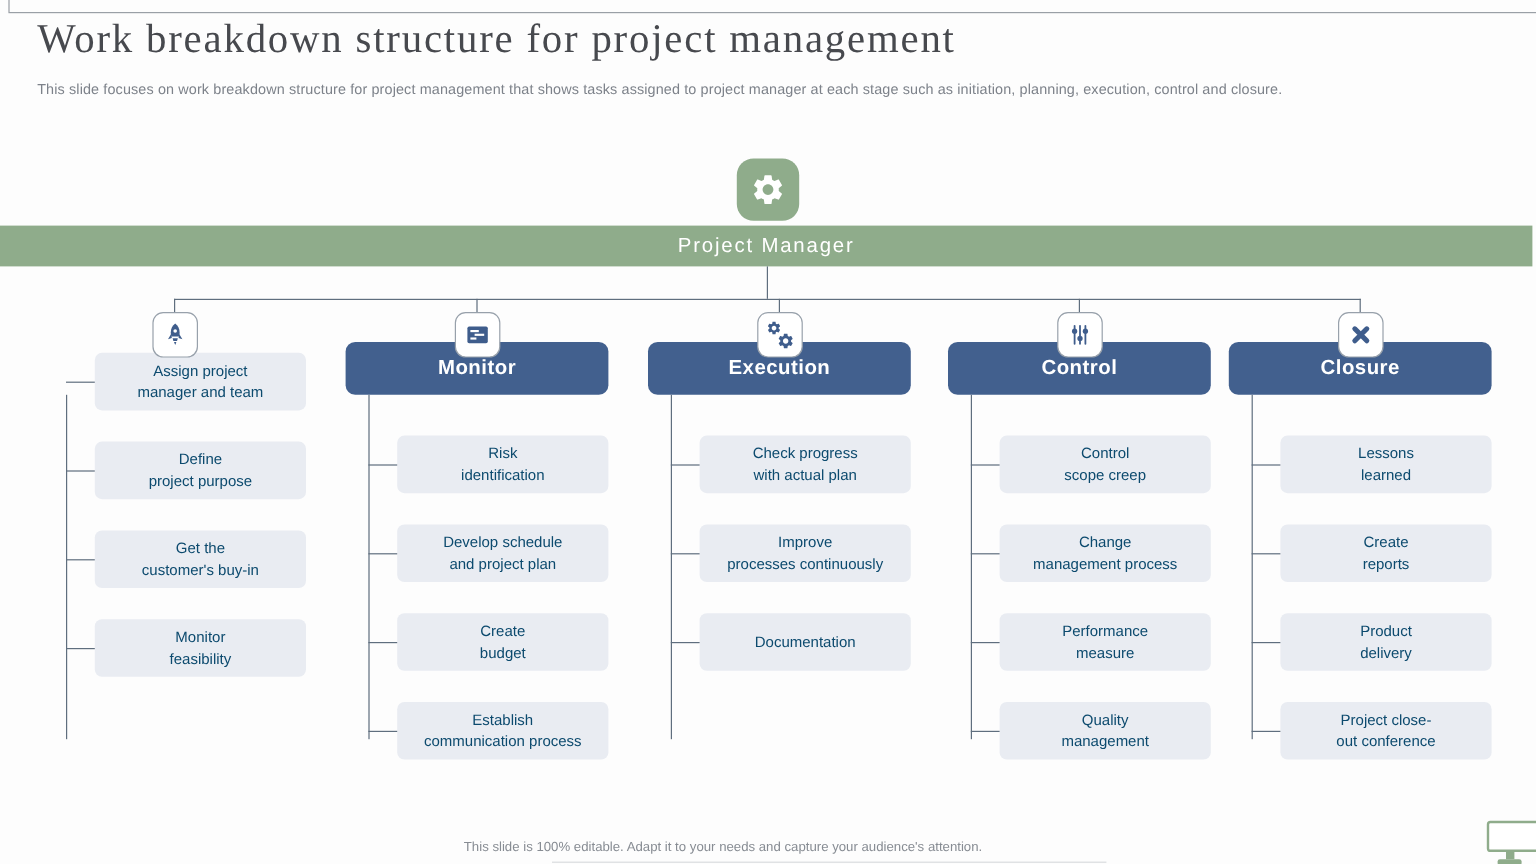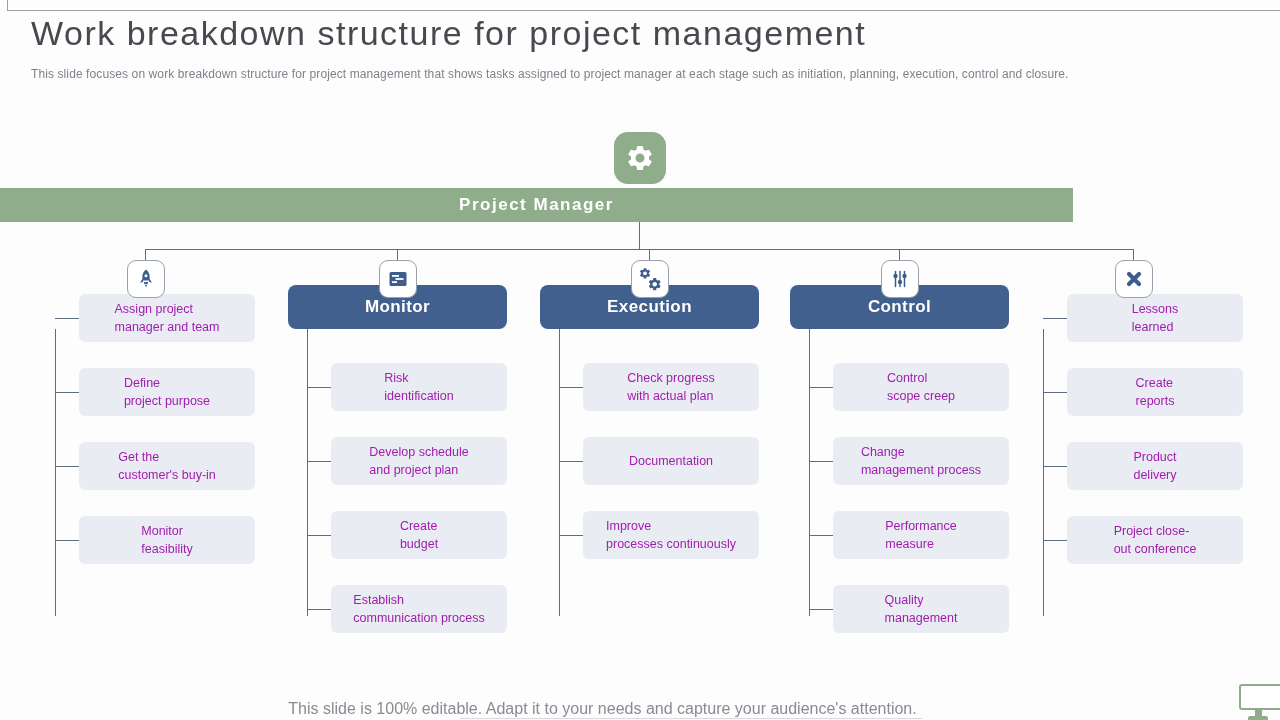--- a/index.html
+++ b/index.html
@@ -5,54 +5,54 @@
   * { margin:0; padding:0; box-sizing:border-box; }
   html,body { width:1280px; height:720px; overflow:hidden; }
   body { font-family:"Liberation Sans", sans-serif; background:#fdfdfd; position:relative; }
 
   
   .top-rule { position:absolute; top:10px; left:7px; right:0; height:1px; background:#9aa0a6; }
   .top-tick { position:absolute; top:0; left:7px; width:1px; height:10px; background:#9aa0a6; }
 
   
   .title { position:absolute; top:14px; left:31px; font-size:34px; letter-spacing:1.5px;
-           color:#47494e; font-weight:400; }
+           color:#47494e; font-weight:400;font-family:Liberation Serif, serif; }
   .subtitle { position:absolute; top:67px; left:31px; font-size:12px; color:#7d828a; letter-spacing:.1px; }
 
   
   .gear-badge { position:absolute; left:614px; top:132px; width:52px; height:52px;
                 background:#8FAC8B; border-radius:14px; display:flex; align-items:center; justify-content:center; }
-  .pm-bar { position:absolute; top:188px; left:0; width:1073px; height:34px; background:#8FAC8B;
+  .pm-bar { position:absolute; top:188px; left:0; width:1277px; height:34px; background:#8FAC8B;
             display:flex; align-items:center; justify-content:center;
-            color:#ffffff; font-size:17px; font-weight:700; letter-spacing:1.5px; }
+            color:#ffffff; font-size:17px; font-weight:400; letter-spacing:1.5px; }
 
   
   .line { position:absolute; background:#5f6e7e; }
   .pm-stem   { left:639px; top:222px; width:1px; height:27px; }
   .h-branch  { left:145px; top:249px; width:989px; height:1px; }
   .col-stem  { top:249px; width:1px; height:12px; }
 
   
   .col { position:absolute; top:260px; width:219px; }
   .icon-box { position:absolute; top:0; left:50%; transform:translateX(-50%);
               width:38px; height:38px; background:#ffffff; border:1px solid #98a1ab;
               border-radius:9px; display:flex; align-items:center; justify-content:center; z-index:2; }
   .col-header { margin-top:25px; height:44px; background:#42608E; border-radius:8px;
                 display:flex; align-items:center; justify-content:center;
                 color:#ffffff; font-size:17px; font-weight:700; letter-spacing:.4px; }
   .col-line { position:absolute; left:19px; top:69px; width:1px; height:287px; background:#5f6e7e; }
   .tasks { margin-top:34px; margin-left:43px; width:176px; display:flex; flex-direction:column; gap:26px; }
   .task { position:relative; height:48px; background:#E9ECF2; border-radius:6px;
-          display:flex; align-items:center; justify-content:center; 
-          font-size:12.5px; line-height:18px; color:#a21caf; white-space:pre-line; }
+          display:flex; align-items:center; justify-content:center; text-align:center;
+          font-size:12.5px; line-height:18px; color:#0c4a6e; white-space:pre-line; }
   .task::before { content:""; position:absolute; left:-24px; top:50%; width:24px; height:1px; background:#5f6e7e; }
 
   
   .footer { position:absolute; top:700px; left:0; width:1205px; text-align:center;
-            font-size:16px; color:#878c93; }
+            font-size:11px; color:#878c93; }
   .footer-rule { position:absolute; top:718px; left:460px; width:462px; height:1px; background:#d9dbde; }
 
   
   .page-badge { position:absolute; top:684px; right:3px; width:38px; }
   .page-screen { width:34px; height:26px; margin:0 auto; background:#ffffff; border:2px solid #8FAC8B;
                  border-radius:3px; text-align:center; line-height:22px; font-size:10px; color:#6f747b;padding-left:47px; }
   .page-stand { width:7px; height:6px; margin:0 auto; background:#8FAC8B; }
   .page-base { width:20px; height:5px; margin:0 auto; background:#8FAC8B; border-radius:2px; }
 
   svg { display:block; }
@@ -139,23 +139,23 @@
       <g transform="translate(9.4,9.8) scale(0.58)">
         <path d="M19.14 12.94c.04-.3.06-.61.06-.94 0-.32-.02-.64-.07-.94l2.03-1.58c.18-.14.23-.41.12-.61l-1.92-3.32c-.12-.22-.37-.29-.59-.22l-2.39.96c-.5-.38-1.03-.7-1.62-.94l-.36-2.54c-.04-.24-.24-.41-.48-.41h-3.84c-.24 0-.43.17-.47.41l-.36 2.54c-.59.24-1.13.57-1.62.94l-2.39-.96c-.22-.08-.47 0-.59.22L2.74 8.87c-.12.21-.08.47.12.61l2.03 1.58c-.05.3-.09.63-.09.94s.02.64.07.94l-2.03 1.58c-.18.14-.23.41-.12.61l1.92 3.32c.12.22.37.29.59.22l2.39-.96c.5.38 1.03.7 1.62.94l.36 2.54c.05.24.24.41.48.41h3.84c.24 0 .44-.17.47-.41l.36-2.54c.59-.24 1.13-.56 1.62-.94l2.39.96c.22.08.47 0 .59-.22l1.92-3.32c.12-.22.07-.47-.12-.61l-2.01-1.58zM12 15.6c-1.98 0-3.6-1.62-3.6-3.6s1.62-3.6 3.6-3.6 3.6 1.62 3.6 3.6-1.62 3.6-3.6 3.6z"></path>
       </g>
     </svg>
   </div>
   <div class="col-header">Execution</div>
   <div class="col-line"></div>
   <div class="tasks">
     <div class="task">Check progress
 with actual plan</div>
-    <div class="task">Documentation</div>
     <div class="task">Improve
 processes continuously</div>
+    <div class="task">Documentation</div>
   </div>
 </div>
 
 <div class="col" style="left:790px">
   <div class="icon-box">
     <svg width="24" height="24" viewBox="0 0 24 24">
       <g stroke="#3F5D8C" stroke-width="1.5" stroke-linecap="round">
         <line x1="7.5" y1="4.5" x2="7.5" y2="19.5"></line>
         <line x1="12" y1="4.5" x2="12" y2="19.5"></line>
         <line x1="16.5" y1="4.5" x2="16.5" y2="19.5"></line>
@@ -180,20 +180,21 @@
 management</div>
   </div>
 </div>
 
 <div class="col" style="left:1024px">
   <div class="icon-box">
     <svg width="24" height="24" viewBox="0 0 24 24">
       <path d="M7 7 L17 17 M17 7 L7 17" stroke="#3F5D8C" stroke-width="4.2" stroke-linecap="round"></path>
     </svg>
   </div>
+  <div class="col-header">Closure</div>
   <div class="col-line"></div>
   <div class="tasks">
     <div class="task">Lessons
 learned</div>
     <div class="task">Create
 reports</div>
     <div class="task">Product
 delivery</div>
     <div class="task">Project close-
 out conference</div>

